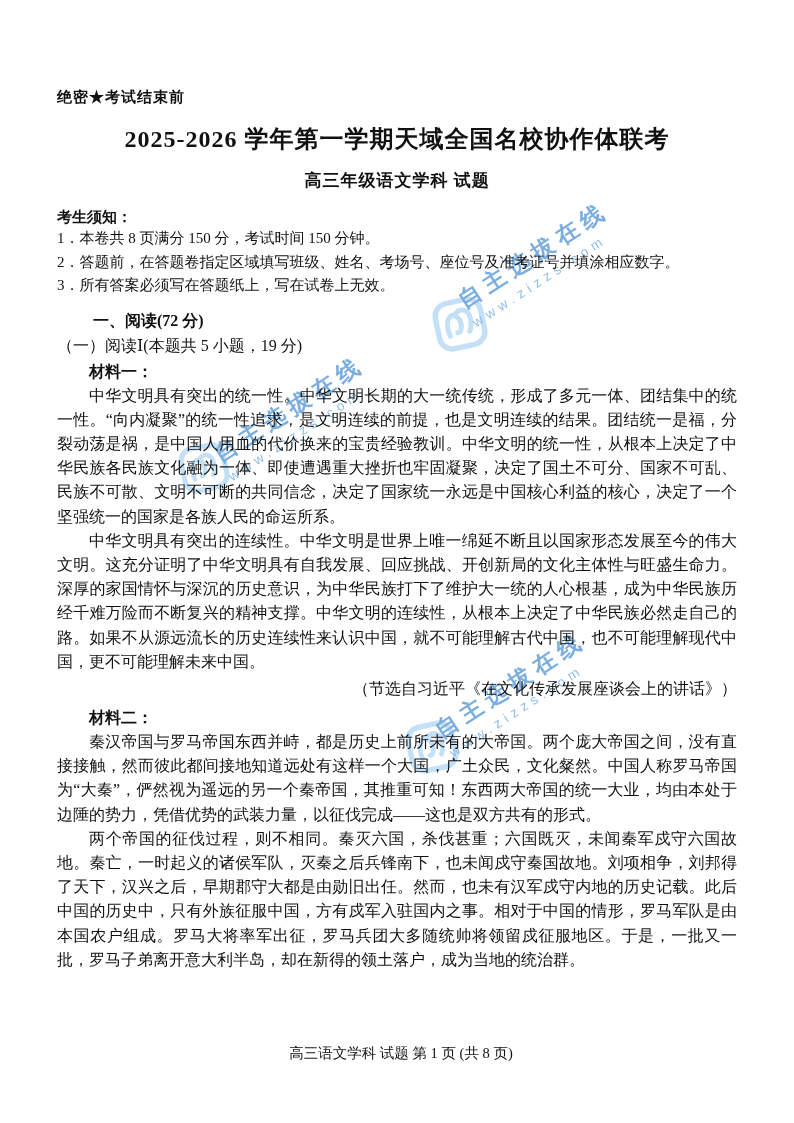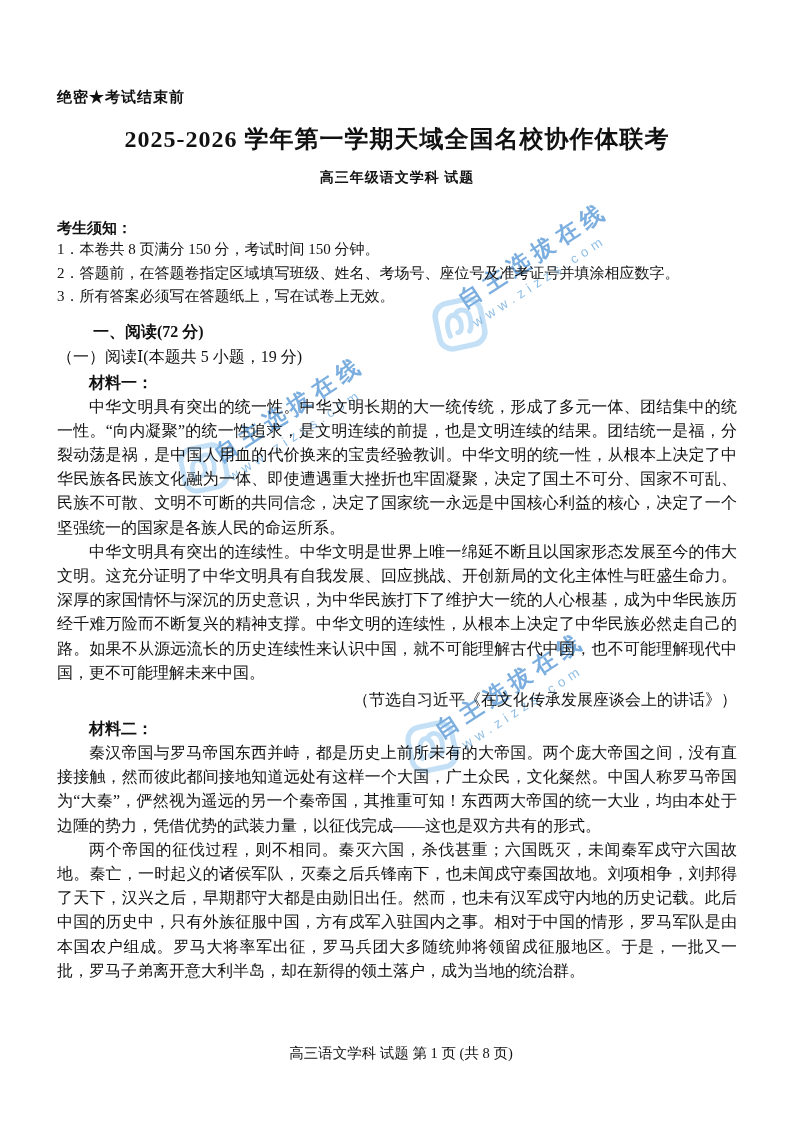--- a/index.html
+++ b/index.html
@@ -24,29 +24,29 @@
   }
   .title{
     text-align:center;
     font-size:24px;
     font-weight:bold;
     margin:16px 0 0 0;
     letter-spacing:1px;
   }
   .subtitle{
     text-align:center;
-    font-size:14px;
+    font-size:17px;
     font-weight:bold;
     margin:14px 0 0 0;
     letter-spacing:1px;
   }
   .notice-title{
     font-weight:bold;
     font-size:15px;
-    margin-top:32px;
+    margin-top:16px;
   }
   .notice-item{
     font-size:15px;
     line-height:23.5px;
   }
   .sec-head{
     font-weight:bold;
     font-size:16px;
     margin-top:10px;
     line-height:25px;

